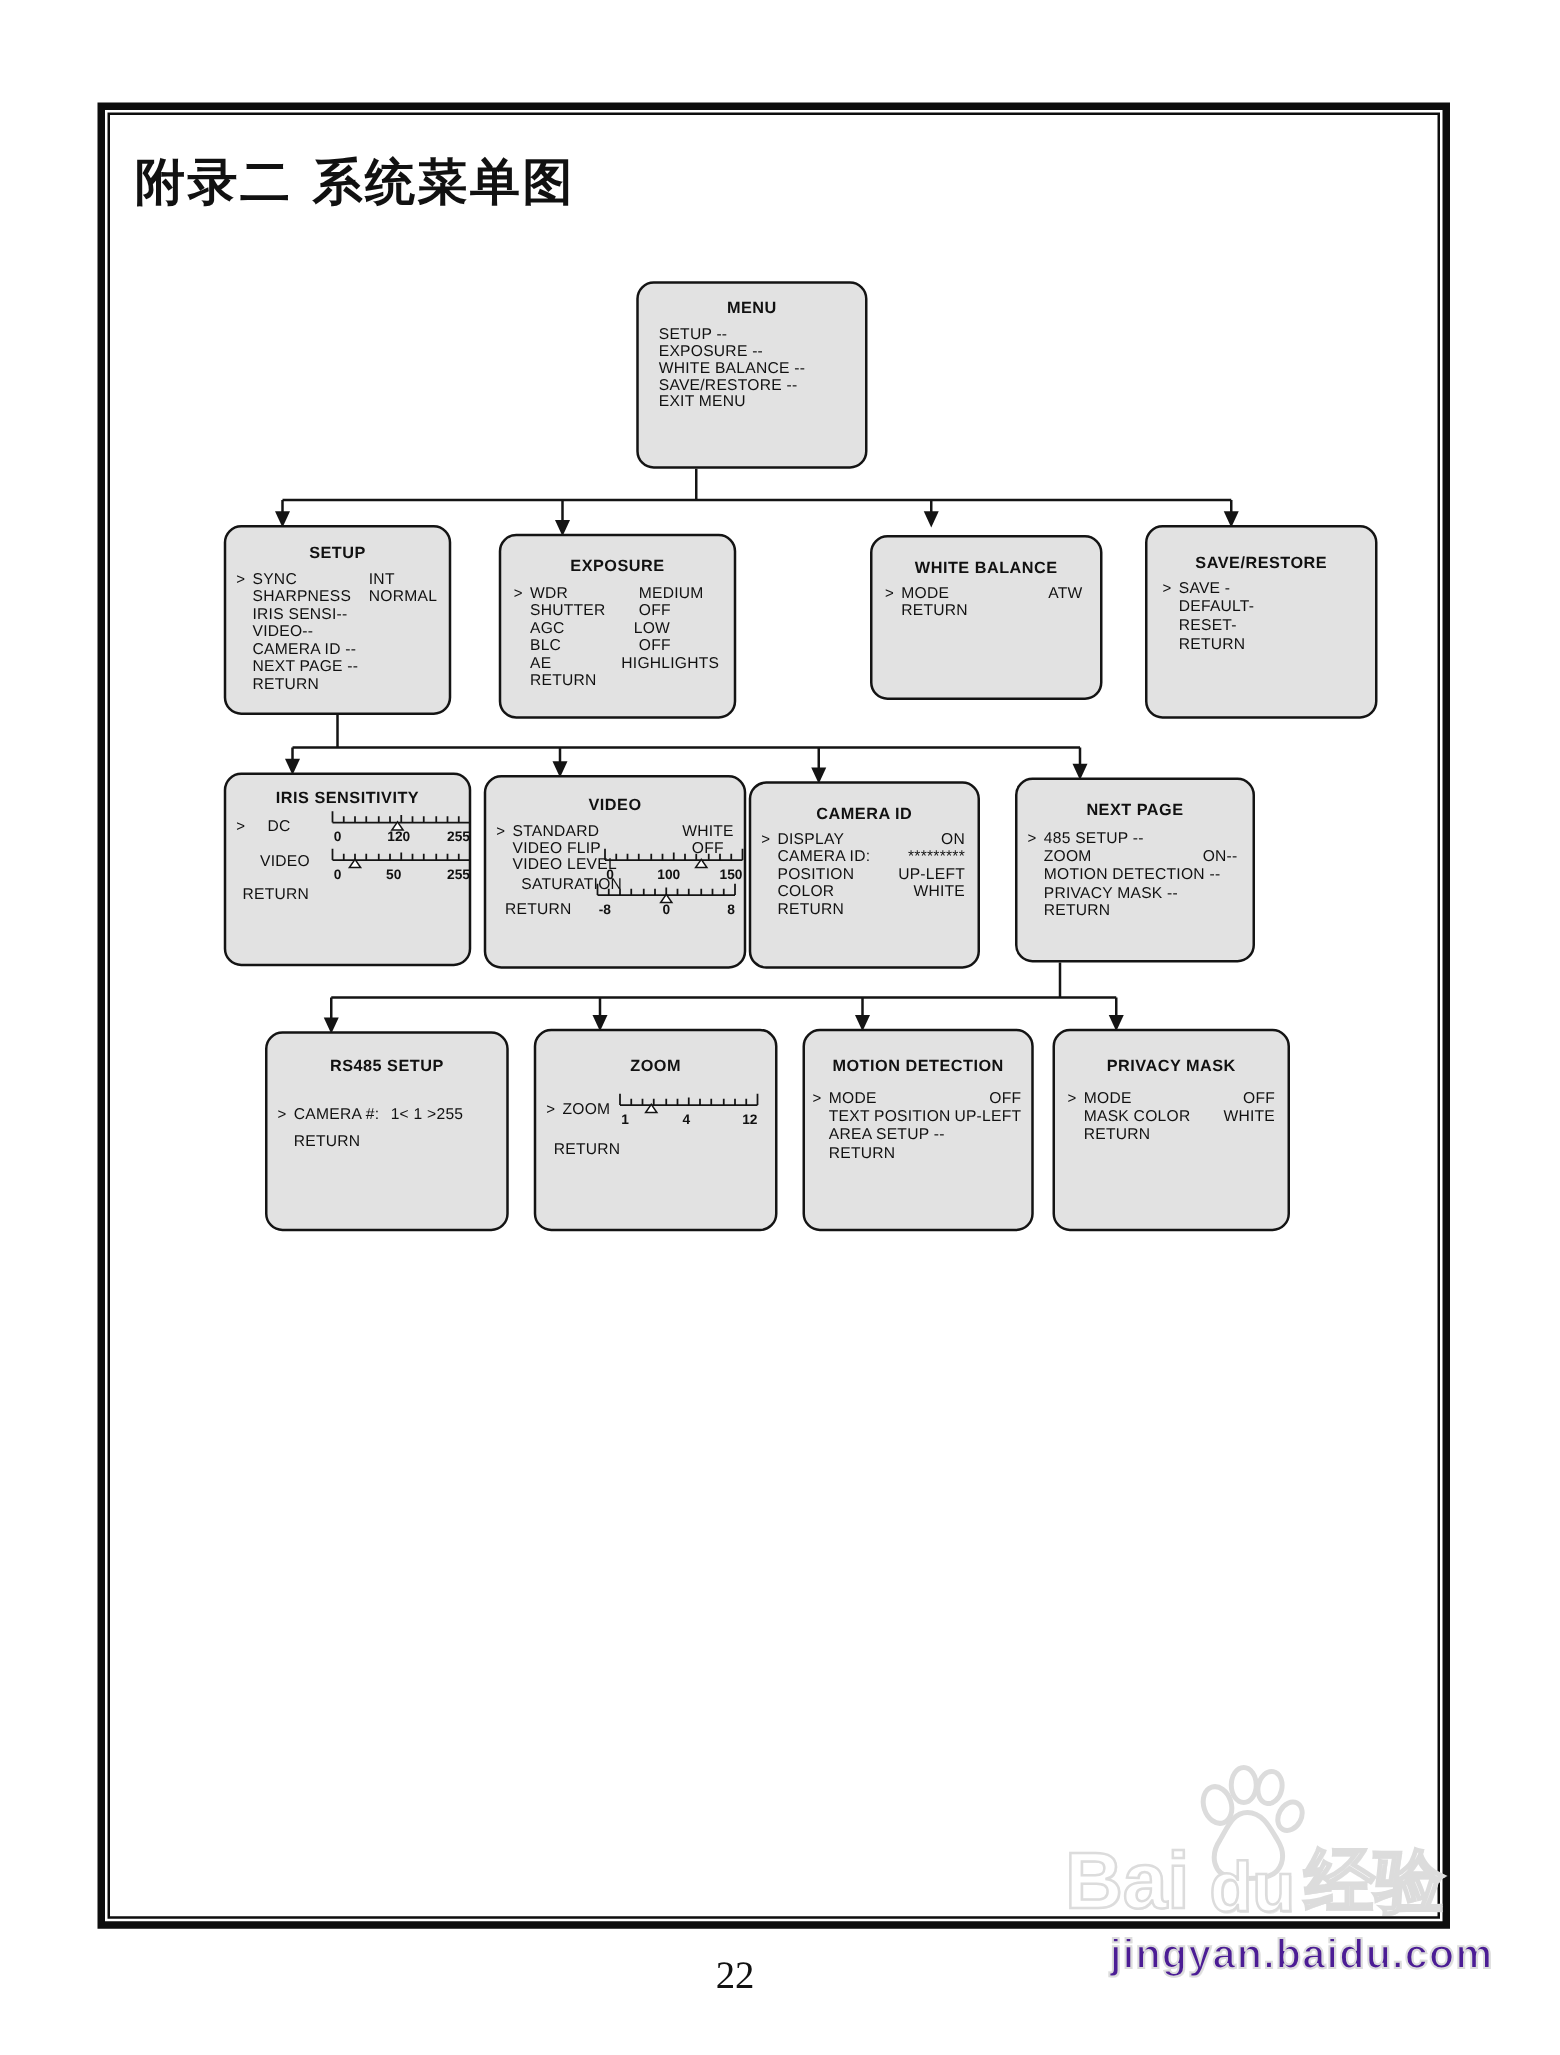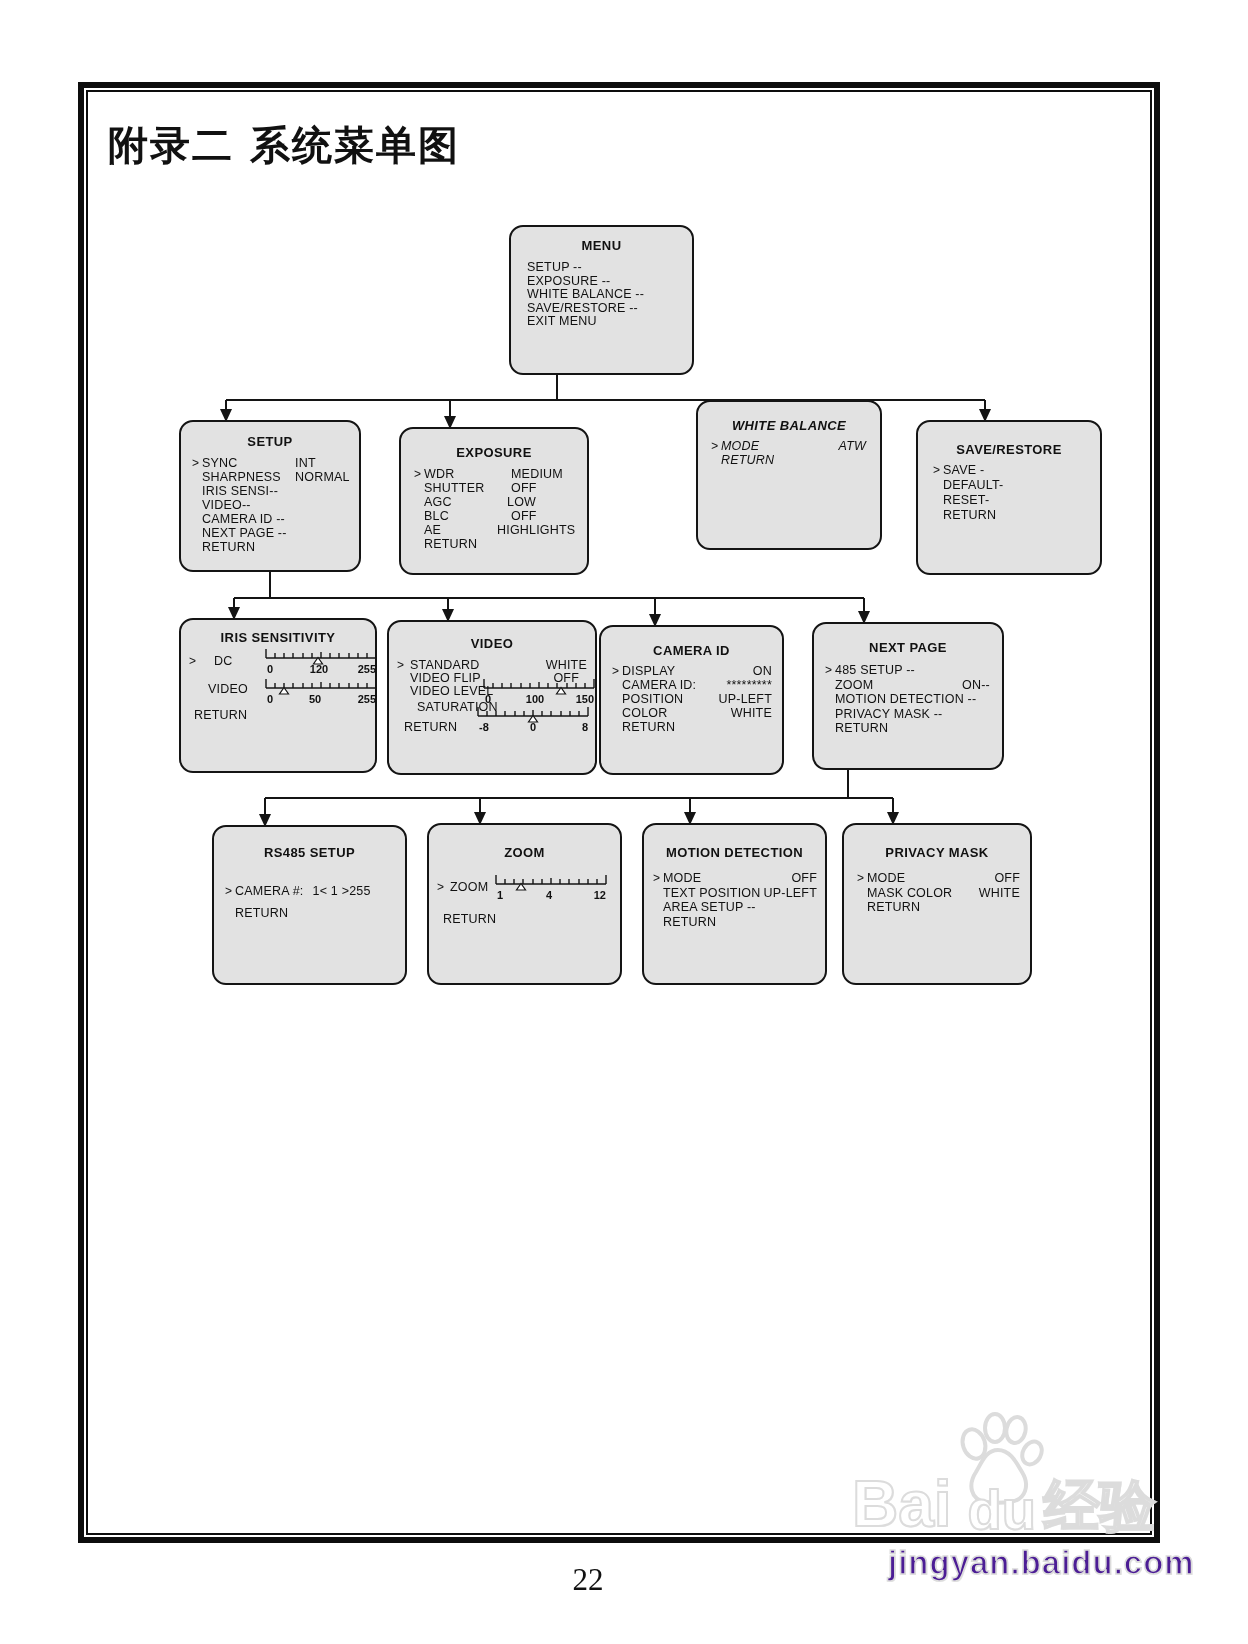--- a/index.html
+++ b/index.html
@@ -15,42 +15,42 @@
 
   
   #connectors{position:absolute;left:0;top:0;}
   #connectors path{stroke:#141414;stroke-width:2;fill:none;}
   #connectors polygon{fill:#141414;}
 
   
   .box{position:absolute;background:#e2e2e2;border:2px solid #141414;border-radius:14px;box-sizing:border-box;margin-left:44px;}
   .btitle{font-weight:bold;font-size:13px;text-align:center;letter-spacing:.4px;}
   .list{font-size:12.5px;letter-spacing:.2px;}
-  .row{display:flex;align-items:baseline;position:relative;height:14px;text-align:center;}
+  .row{display:flex;align-items:baseline;position:relative;height:14px;}
   .ptr{flex:0 0 13px;font-size:12px;}
   .lbl,.val{white-space:pre;}
   .cols .val{position:absolute;left:var(--vx);}
   .rvals .val{margin-left:auto;}
   .inlineval .val{margin-left:9px;}
   .arow{position:absolute;display:flex;align-items:baseline;font-size:12.5px;letter-spacing:.2px;}
 
   .b-menu{left:465px;top:225px;width:185px;height:150px;}
   .b-menu .btitle{margin-top:11px;}
   .b-menu .list{margin:7px 6px 0 16px;}
   .b-menu .row{height:13.5px;}
 
   .b-setup{left:135px;top:420px;width:182px;height:152px;--vx:106px;}
   .b-setup .btitle{margin-top:12px;}
   .b-setup .list{margin:7px 8px 0 8px;}
 
   .b-exposure{left:355px;top:427px;width:190px;height:148px;--vx:100px;}
   .b-exposure .btitle{margin-top:16px;}
   .b-exposure .list{margin:7px 8px 0 10px;}
 
-  .b-wb{left:652px;top:400px;width:186px;height:150px;font-style:italic;}
+  .b-wb{left:652px;top:428px;width:186px;height:132px;}
   .b-wb .btitle{margin-top:16px;}
   .b-wb .list{margin:6px 14px 0 10px;}
 
   .b-save{left:872px;top:420px;width:186px;height:155px;}
   .b-save .btitle{margin-top:20px;}
   .b-save .list{margin:6px 12px 0 12px;}
   .b-save .row{height:15px;}
 
   .b-iris{left:135px;top:618px;width:198px;height:155px;}
   .b-iris .btitle{margin-top:10px;}

